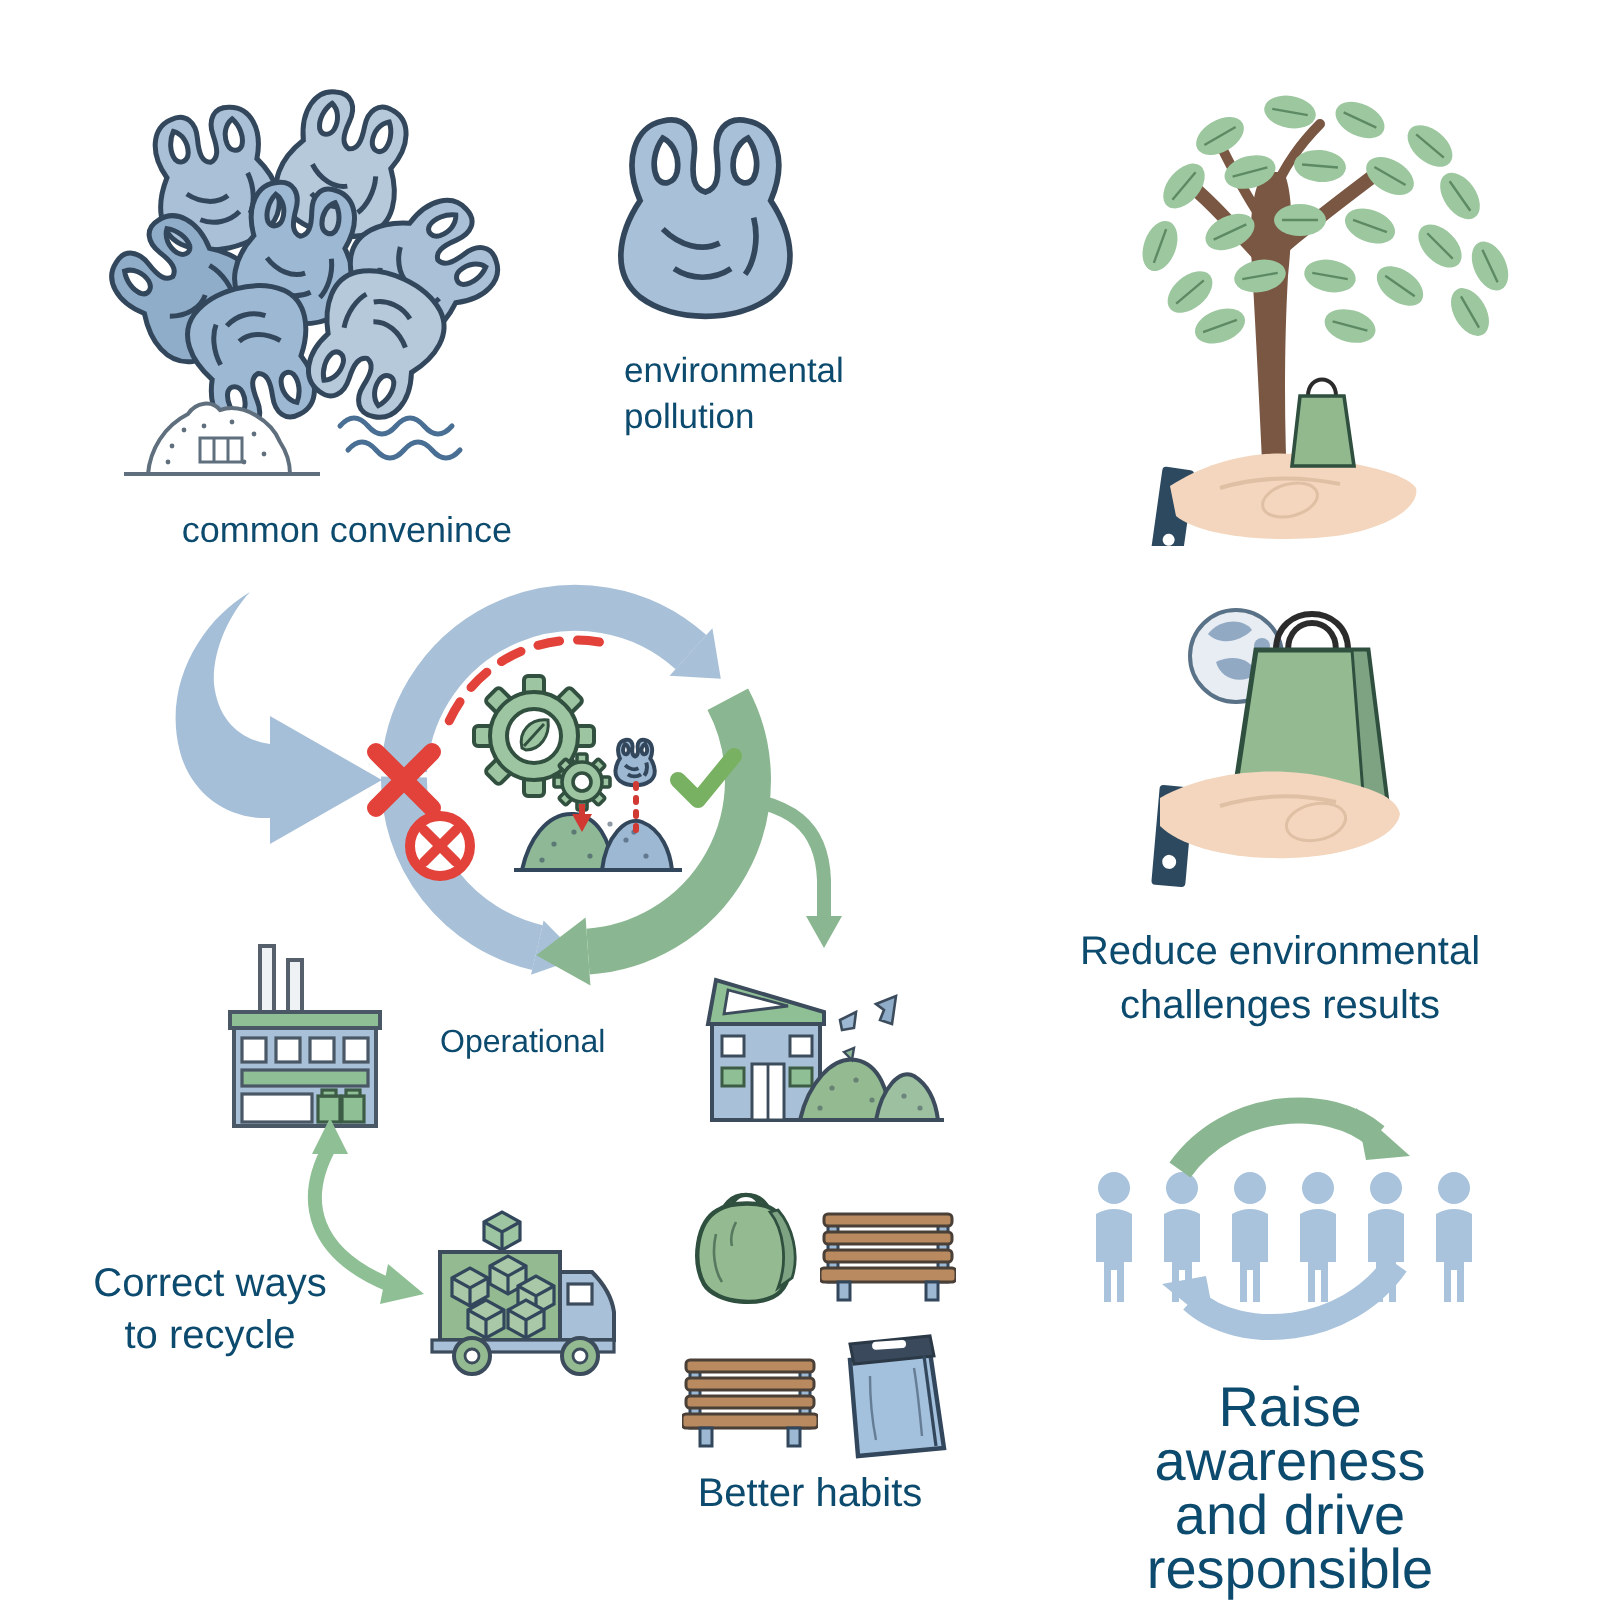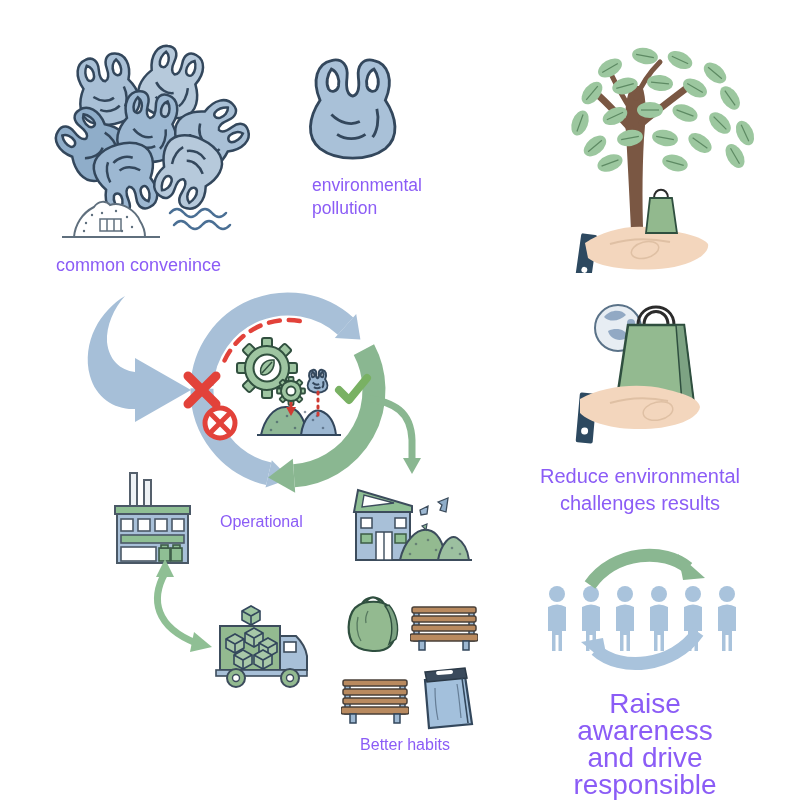--- a/index.html
+++ b/index.html
@@ -1,29 +1,29 @@
 <!DOCTYPE html>
 <html><head>
 <meta charset="utf-8">
 <style>
   html,body{margin:0;padding:0;background:#fff;}
   .canvas{
     position:relative;width:800px;height:800px;background:#ffffff;overflow:hidden;
     font-family:"Liberation Sans", sans-serif;color:#3a3a3a;
   }
   .abs{position:absolute;}
-  .caption{color:#8b5cf6;font-weight:500;}
+  .caption{color:#0c4a6e;font-weight:500;}
   .caption span{display:block;}
-  .cap-pile{left:56px;top:254px;width:200px;font-size:18px;line-height:23px;text-align:left;}
+  .cap-pile{left:56px;top:254px;width:200px;font-size:18px;line-height:23px;text-align:right;}
   .cap-pollution{left:312px;top:174px;font-size:17.5px;line-height:23px;}
   .cap-corration{left:403px;top:354px;font-size:18px;line-height:24px;}
   .cap-footprint{left:538px;top:463px;width:204px;font-size:20px;line-height:27px;text-align:center;}
   .cap-operational{left:220px;top:508px;font-size:16px;line-height:27px;}
   .cap-correct{left:33px;top:629px;width:144px;font-size:20px;line-height:26px;text-align:center;}
-  .cap-habits{left:328px;top:736px;width:154px;font-size:16px;text-align:center;}
+  .cap-habits{left:328px;top:736px;width:154px;font-size:20px;text-align:center;}
   .cap-aware{left:541px;top:690px;width:208px;font-size:28px;line-height:27px;text-align:center;}
   svg{display:block;}
 </style>
 </head>
 <body>
 
 <div class="canvas">
 
   <svg width="0" height="0" class="abs" aria-hidden="true">
     <defs>
@@ -269,20 +269,24 @@
   </svg>
   <div class="abs caption cap-operational">
     <span>Operational</span>
   </div>
 
   <svg class="abs" style="left:130px;top:555px" width="110" height="110" viewBox="0 0 110 110">
     <path d="M35,18 C20,45 26,72 66,88" stroke="#8fbf94" stroke-width="7" fill="none"></path>
     <polygon points="26,22 44,22 35,4" fill="#8fbf94"></polygon>
     <polygon points="60,97 64,77 82,92" fill="#8fbf94"></polygon>
   </svg>
+  <div class="abs caption cap-correct">
+    <span>Correct ways</span>
+    <span>to recycle</span>
+  </div>
 
   <svg class="abs" style="left:212px;top:598px" width="105" height="90" viewBox="0 0 105 90">
     <use href="#cube" transform="translate(30,8)" fill="#9ec5a1" stroke="#33475c" stroke-width="1.6"></use>
     <rect x="8" y="28" width="60" height="44" fill="#93ba90" stroke="#3c4c5c" stroke-width="2"></rect>
     <g fill="#a8c8a8" stroke="#33475c" stroke-width="1.6">
       <use href="#cube" transform="translate(14,36)"></use>
       <use href="#cube" transform="translate(33,30)"></use>
       <use href="#cube" transform="translate(47,40)"></use>
       <use href="#cube" transform="translate(22,52)"></use>
       <use href="#cube" transform="translate(42,52)"></use>

